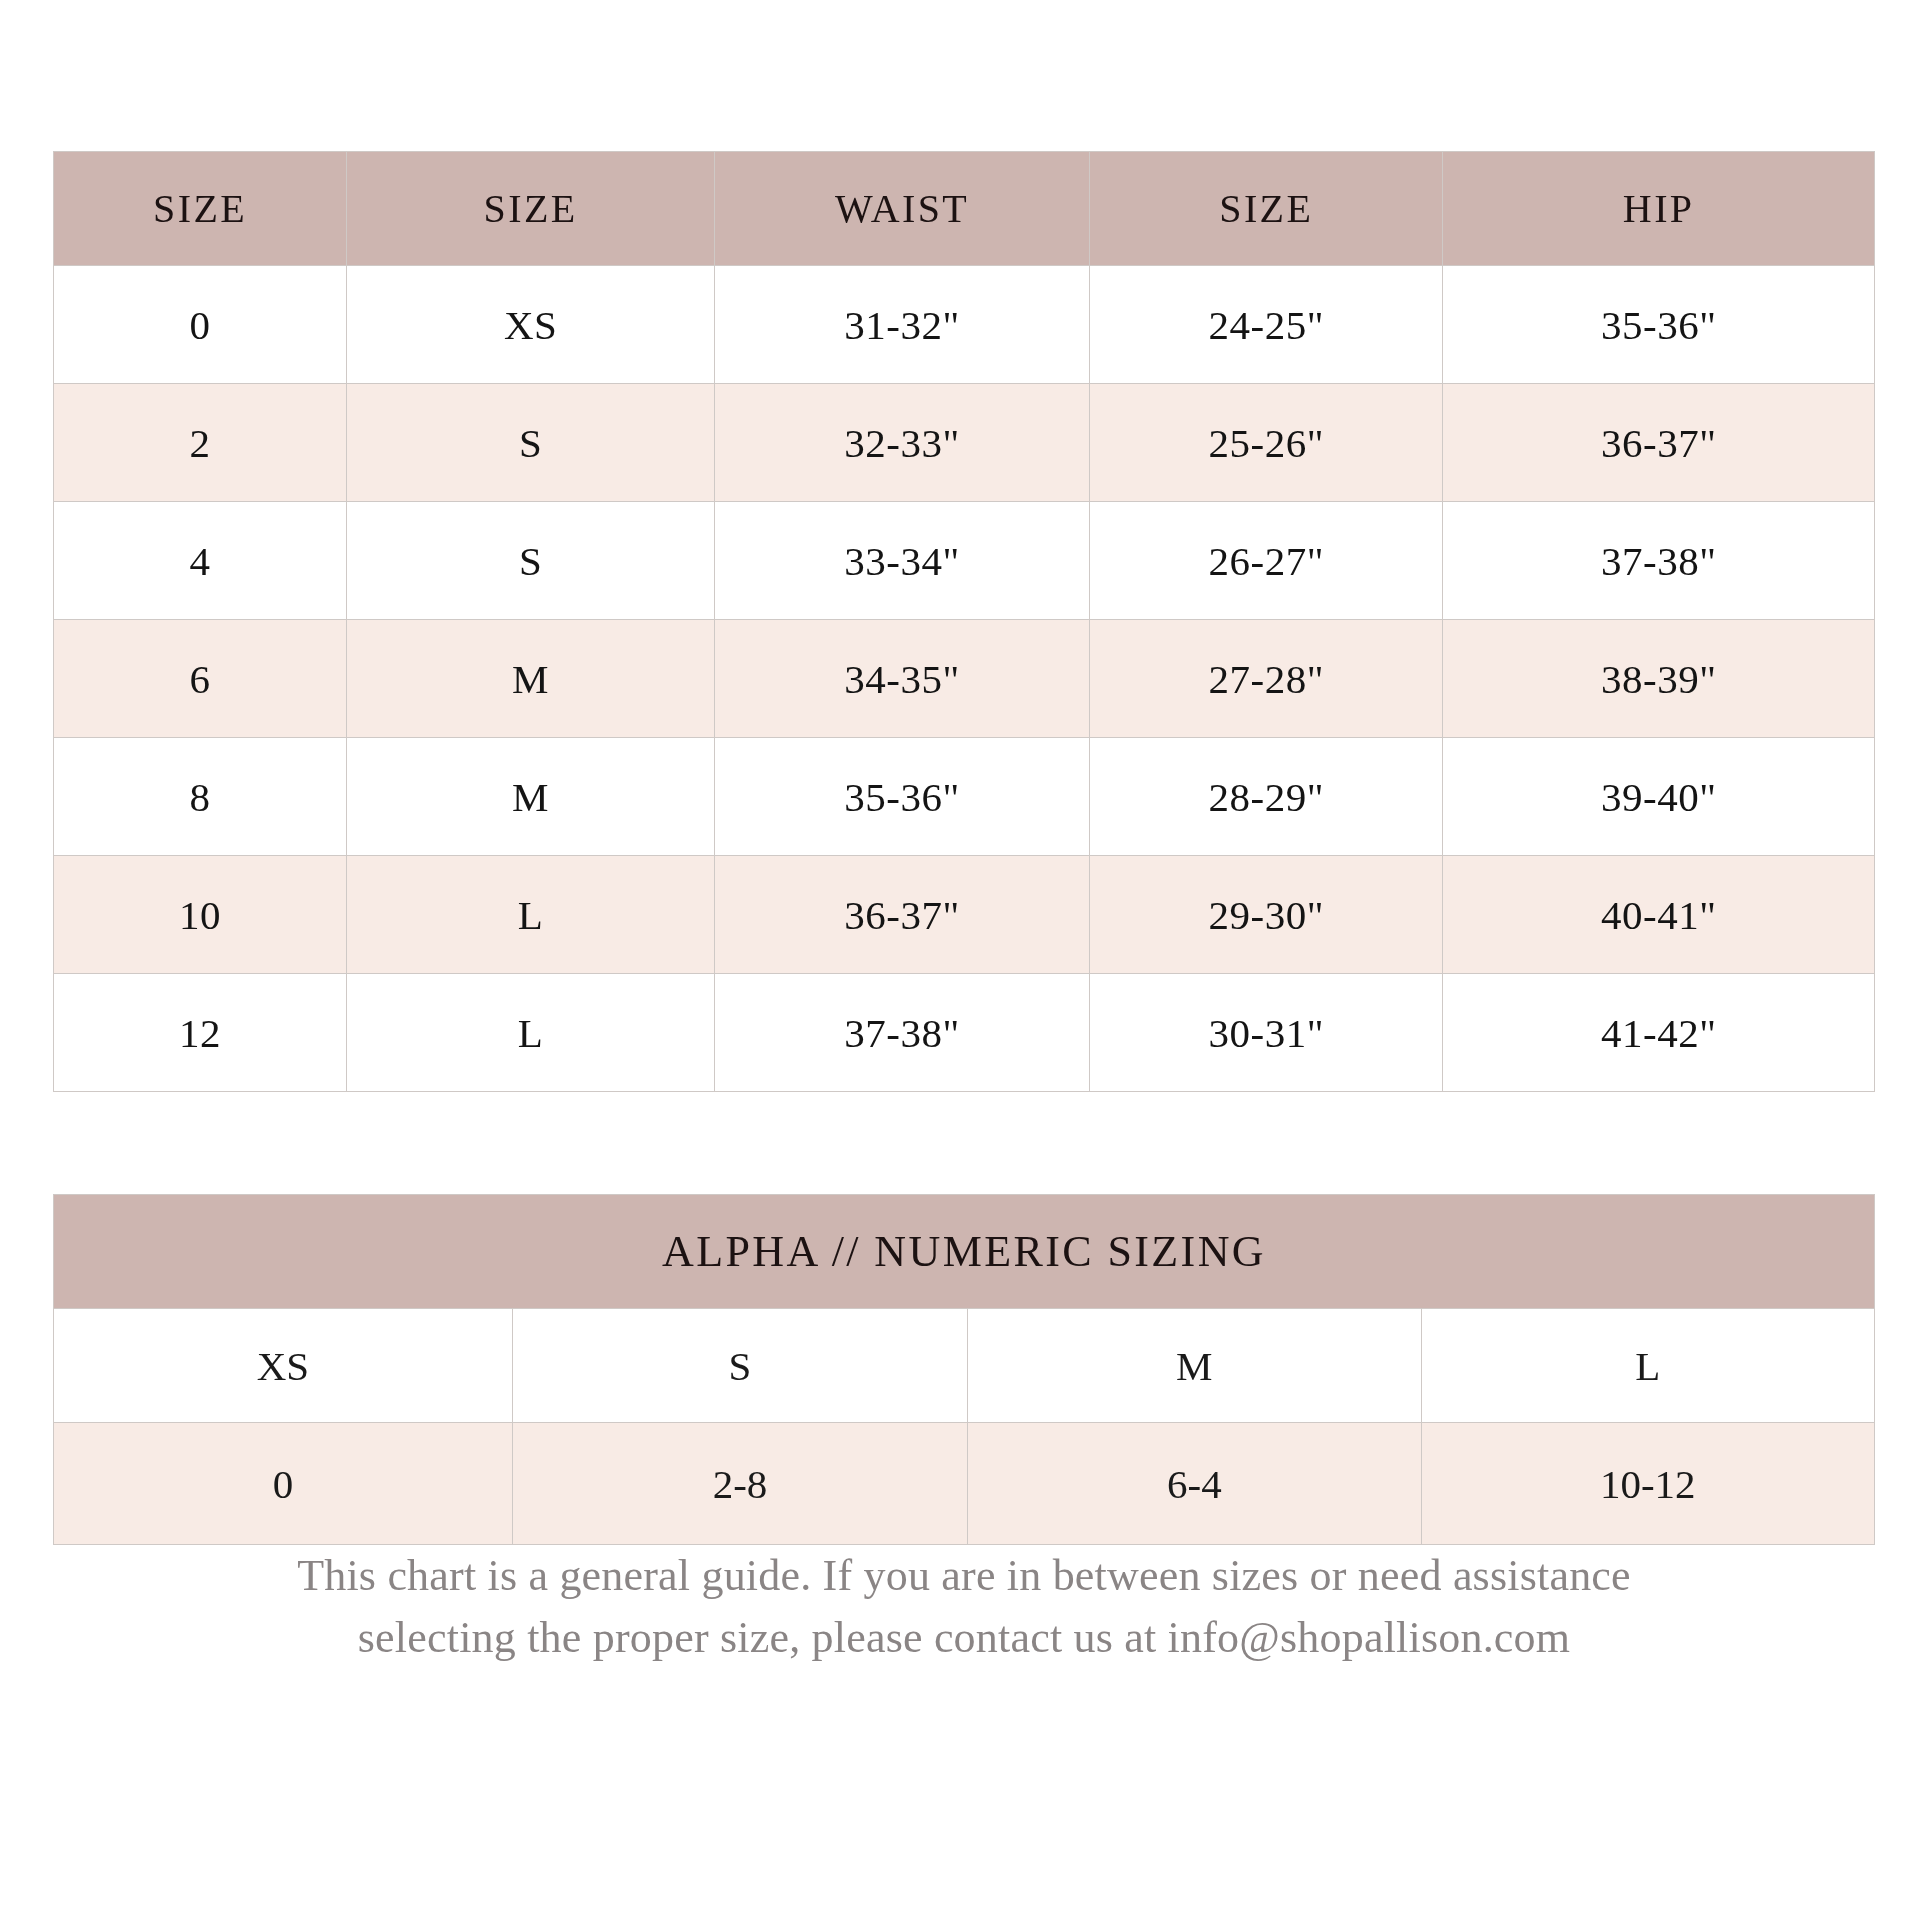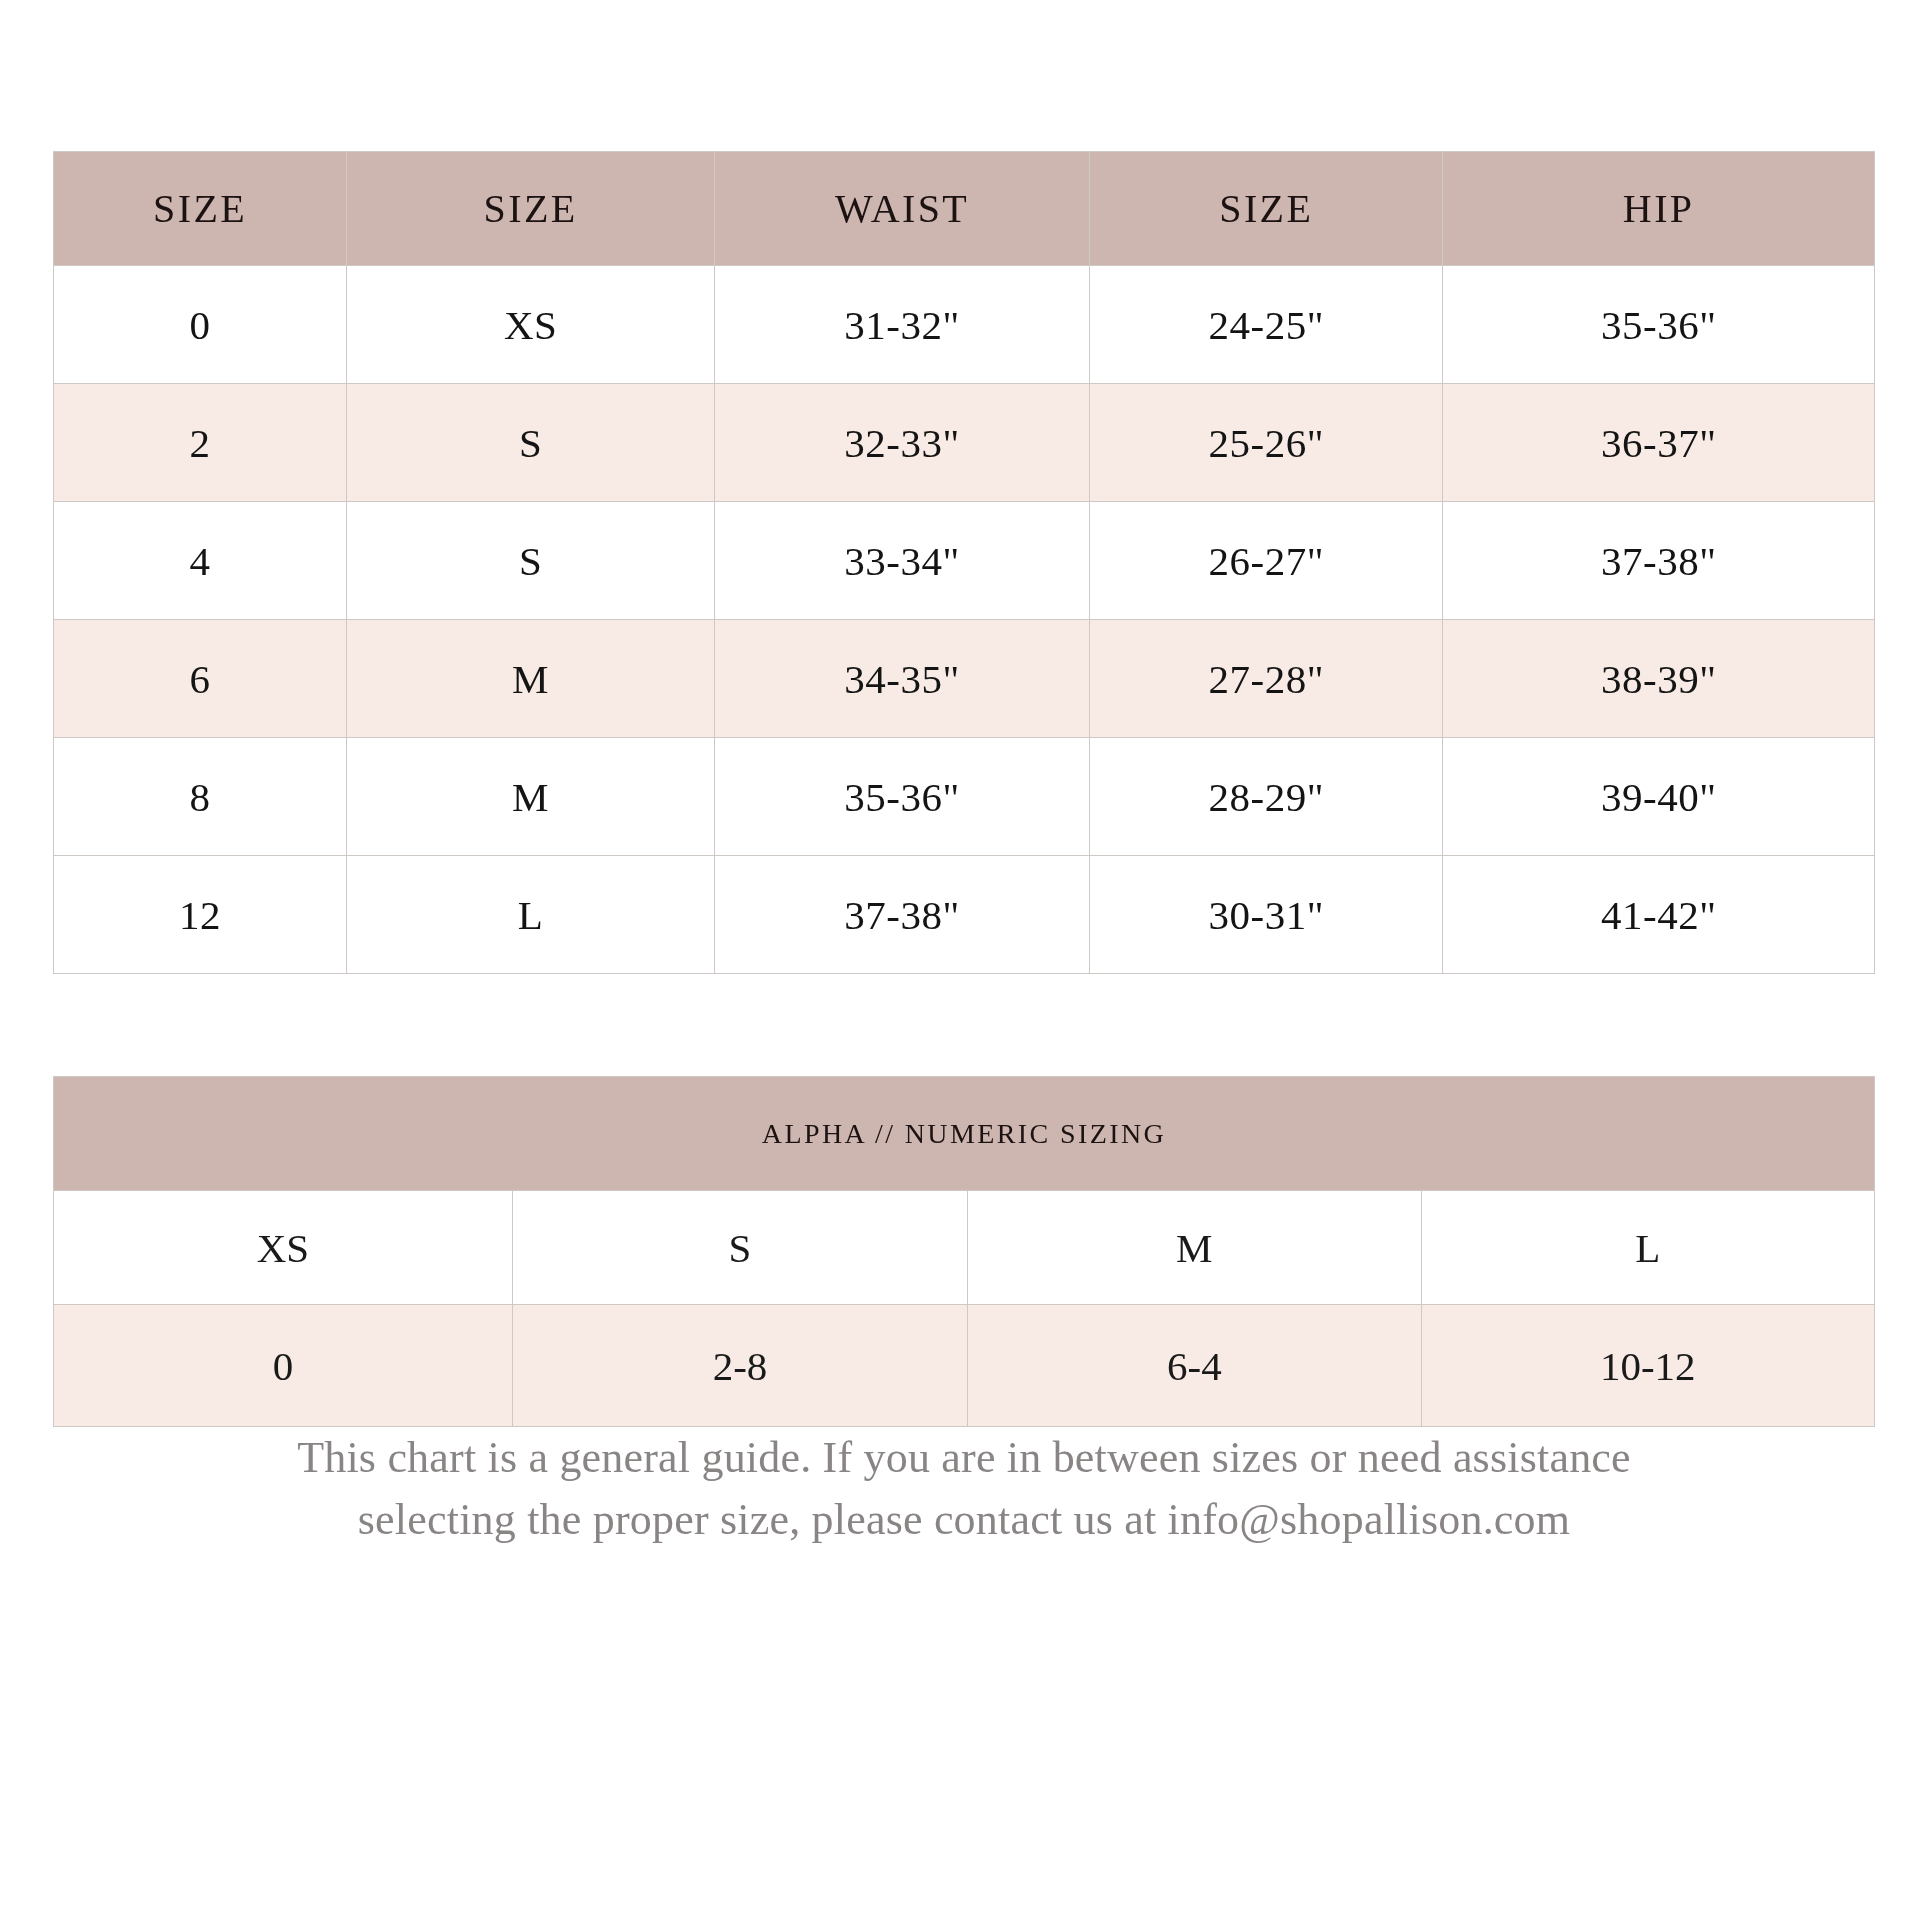--- a/index.html
+++ b/index.html
@@ -66,21 +66,21 @@
   }
   .alpha-table th,
   .alpha-table td {
     border: 0.9px solid #cfc9c6;
     text-align: center;
     font-weight: normal;
   }
   .alpha-table .alpha-title {
     background: #cdb5b0;
     height: 111px;
-    font-size: 28px;
+    font-size: 44px;
     letter-spacing: 2.4px;
     color: #1c1212;
   }
   .alpha-table .alpha-head td {
     background: #ffffff;
     height: 111px;
     font-size: 41px;
   }
   .alpha-table .alpha-values td {
     background: #f8ebe5;
@@ -150,20 +150,27 @@
         <td>34-35"</td>
         <td>27-28"</td>
         <td>38-39"</td>
       </tr>
       <tr class="odd">
         <td>8</td>
         <td>M</td>
         <td>35-36"</td>
         <td>28-29"</td>
         <td>39-40"</td>
+      </tr>
+      <tr class="even">
+        <td>10</td>
+        <td>L</td>
+        <td>36-37"</td>
+        <td>29-30"</td>
+        <td>40-41"</td>
       </tr>
       <tr class="odd">
         <td>12</td>
         <td>L</td>
         <td>37-38"</td>
         <td>30-31"</td>
         <td>41-42"</td>
       </tr>
     </tbody>
   </table>

